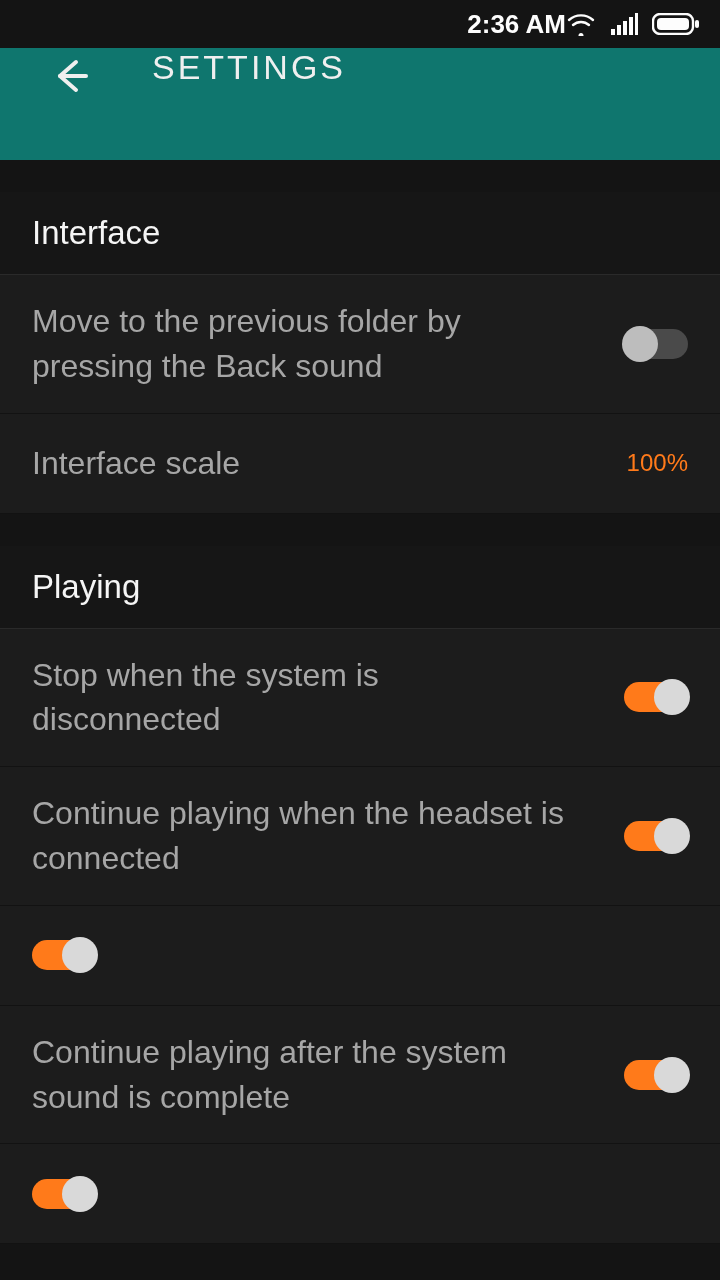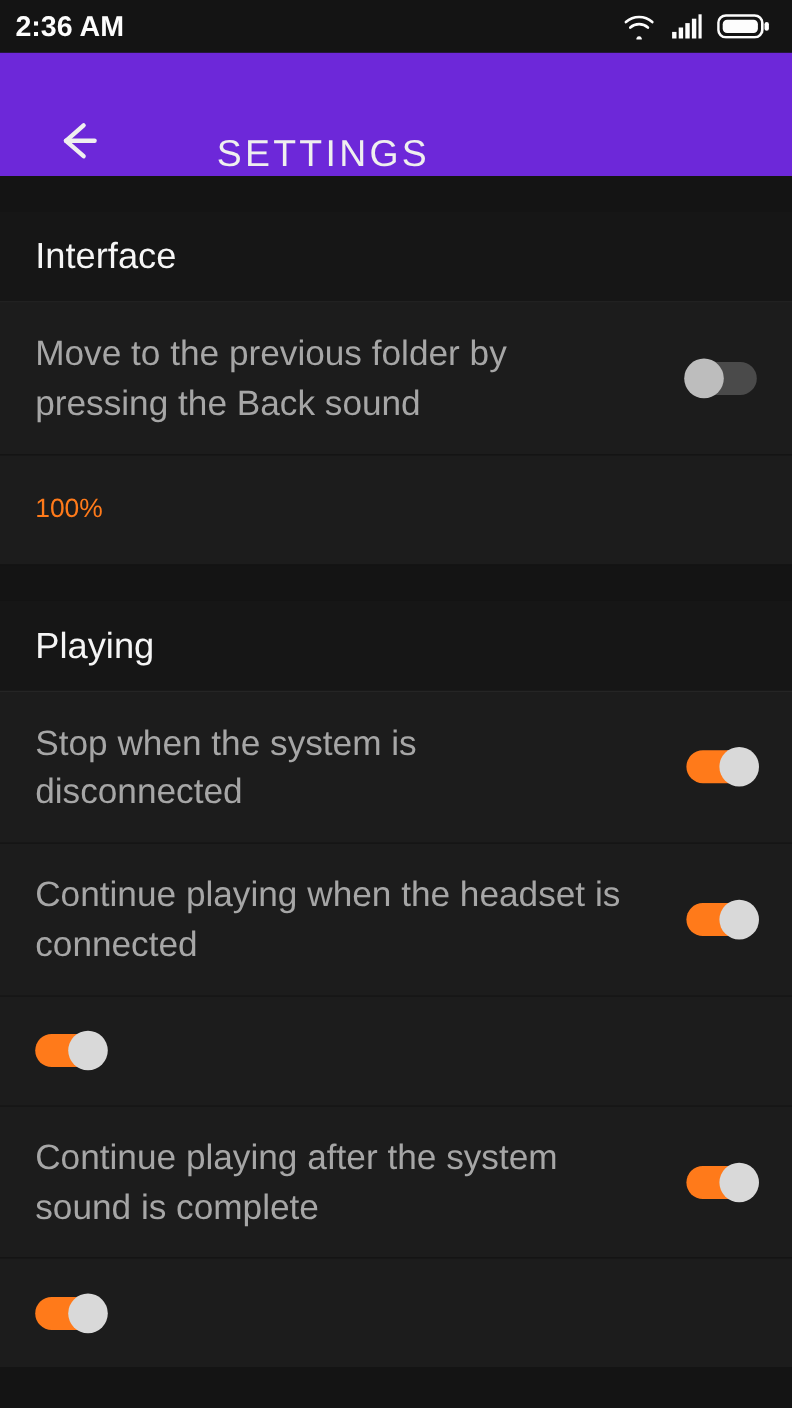--- a/index.html
+++ b/index.html
@@ -8,41 +8,40 @@
     height: 1280px;
     background: #141414;
     font-family: "Segoe UI", "Helvetica Neue", Arial, sans-serif;
     color: #e0e0e0;
     overflow: hidden;
   }
   .status-bar {
     height: 48px;
     display: flex;
     align-items: center;
-    justify-content: space-between;
+    justify-content: flex-end;
     padding: 0 20px 0 14px;
     font-size: 26px;
     font-weight: 600;
     color: #fdfdfd;
     background: #141414;
   }
   .status-right {
     display: flex;
     align-items: center;
     gap: 14px;
   }
   .status-right svg { display: block; }
 
   .app-bar {
     height: 112px;
     display: flex;
-    align-items: flex-end;
+    align-items: flex-start;
     padding-left: 40px;
-    background: #6d28d9;
-    gap: 45px;
+    background: #0f766e;
   }
   .back-btn {
     width: 60px;
     height: 60px;
     display: flex;
     align-items: center;
     justify-content: center;
     margin-right: 52px;
   }
   .app-title {
@@ -166,20 +165,21 @@
 
 <div class="row">
   <div class="label">Move to the previous folder by pressing the Back sound</div>
   <div class="switch off">
     <div class="track"></div>
       <div class="knob"></div>
   </div>
 </div>
 
 <div class="row">
+  <div class="label">Interface scale</div>
   <div class="value accent">100%</div>
 </div>
 
 <div class="section-gap"></div>
 
 <div class="section-header">
   <div class="title">Playing</div>
 </div>
 
 <div class="row">

